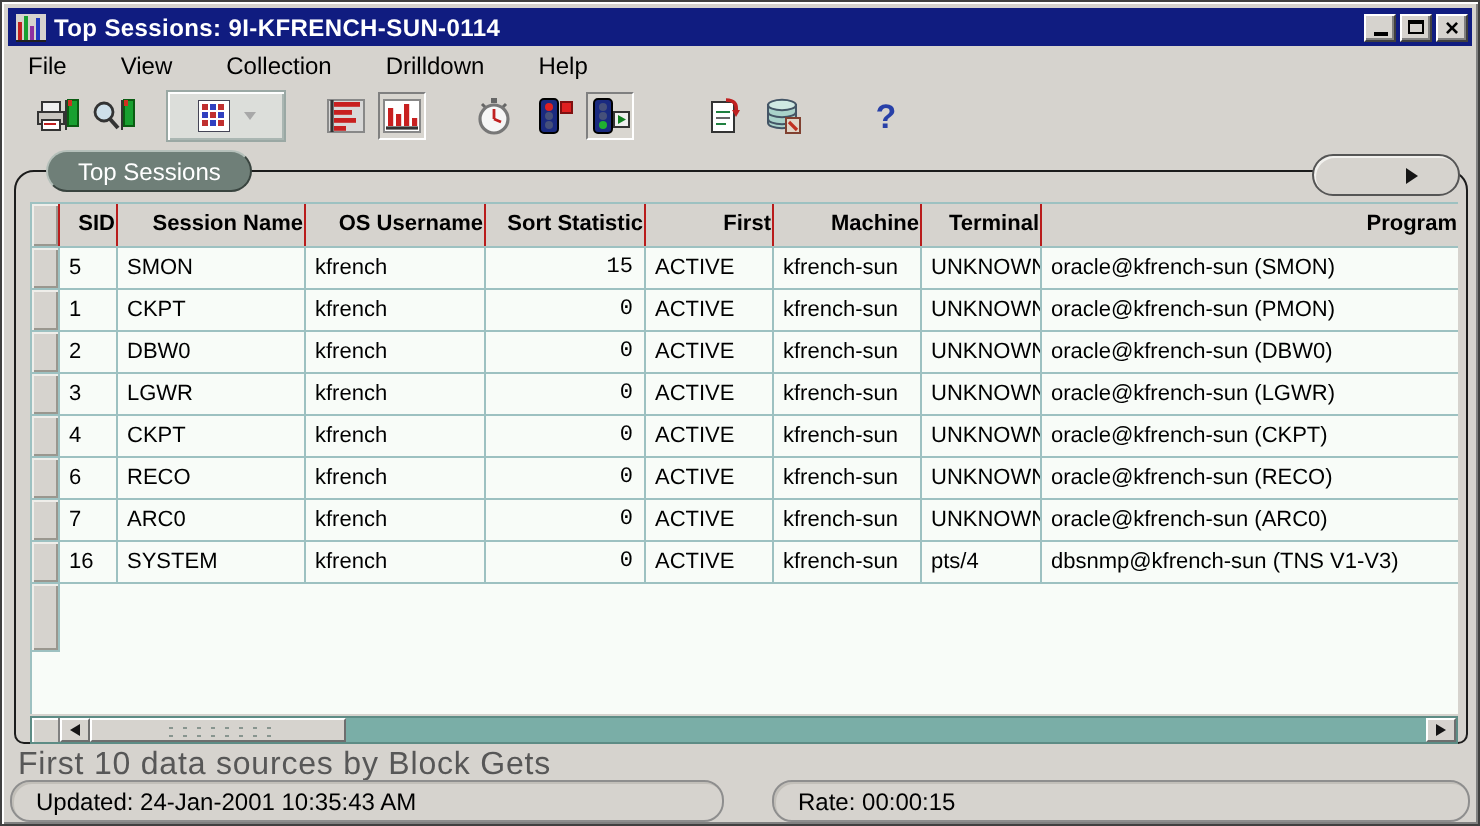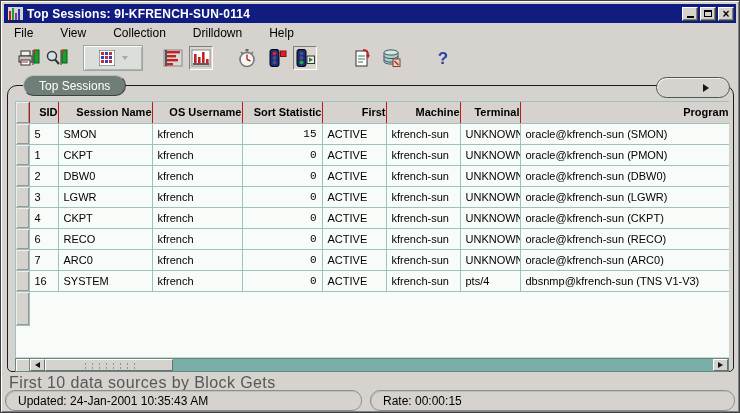--- a/index.html
+++ b/index.html
@@ -65,21 +65,21 @@
     border:1px solid;border-color:#fff #6e6e6e #6e6e6e #fff;}
   .sb-btn .tri-left{border-right-width:5px;border-width:3px 5px 3px 0;}
   .sb-btn .tri-right{border-left-width:5px;border-width:3px 0 3px 5px;}
   .sb-thumb{width:128px;background:#d6d3ce;border:1px solid;border-color:#fff #6e6e6e #6e6e6e #fff;
     display:flex;align-items:center;justify-content:center;}
   .grip{width:54px;height:7px;background-image:radial-gradient(#88958f 1px, transparent 1.3px);
     background-size:7px 4px;}
   .sb-track{flex:1;}
   
   .footer-note{position:absolute;left:8px;top:373px;font-size:16px;color:#575757;letter-spacing:.4px;}
-  .statusbar{position:absolute;left:4px;right:4px;top:389px;height:21px;display:flex;gap:8px;}
+  .statusbar{position:absolute;left:4px;right:4px;top:389px;height:21px;display:flex;gap:24px;}
   .status-panel{background:#d6d3ce;border:1px solid #8e8e8e;border-radius:10px;
     box-shadow:inset 1px 1px 0 #c2bfb9;font-size:12px;color:#000;display:flex;align-items:center;
     padding-left:12px;white-space:nowrap;overflow:hidden;}
   .status-left{width:357px;}
   .status-right{flex:1;}
 </style>
 </head>
 <body>
 
 <div class="window">

